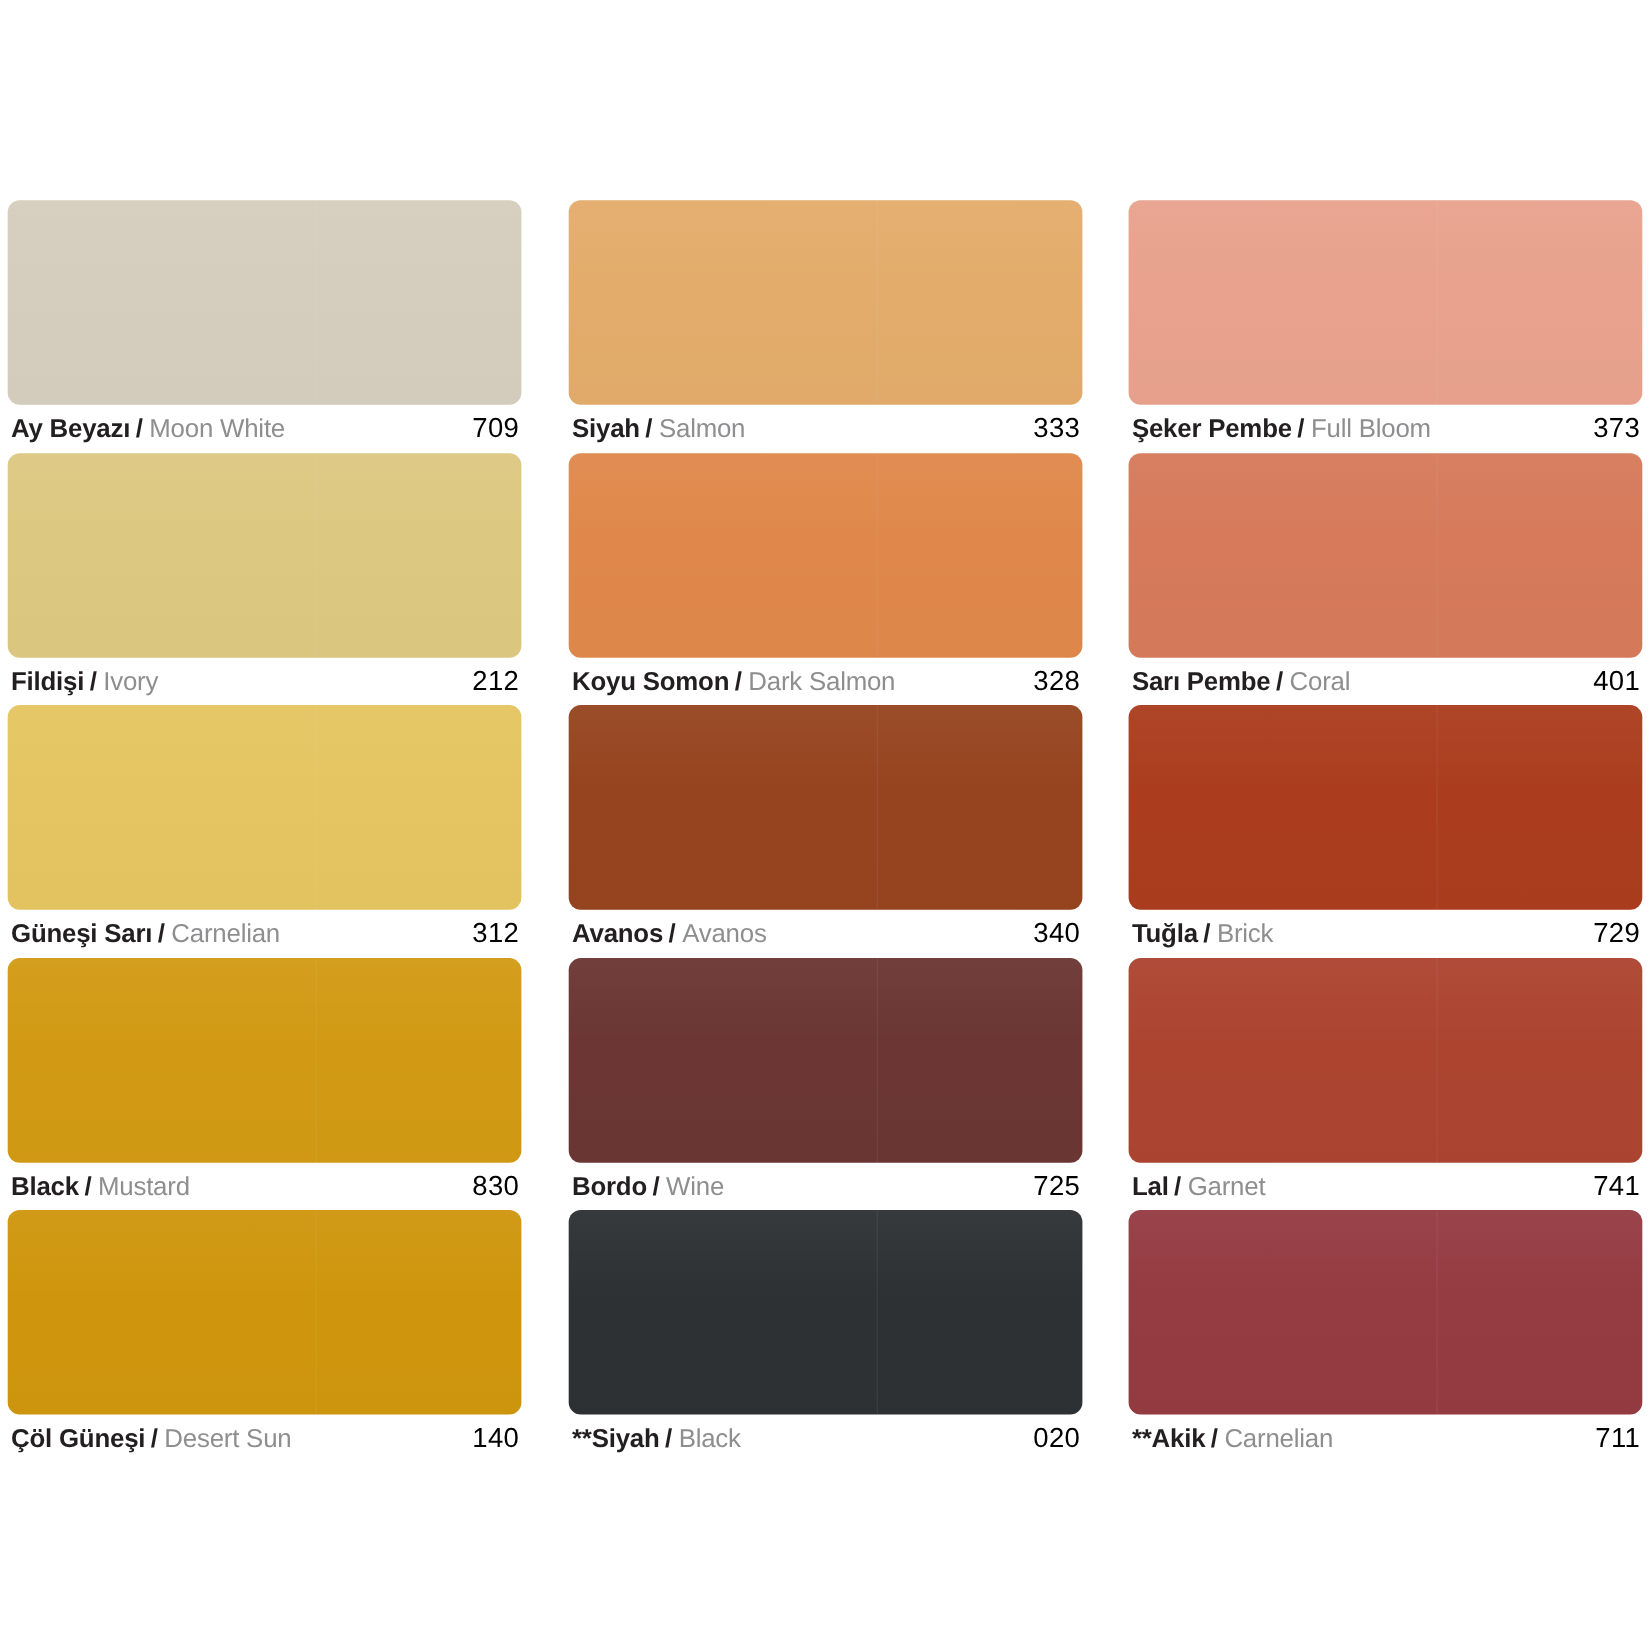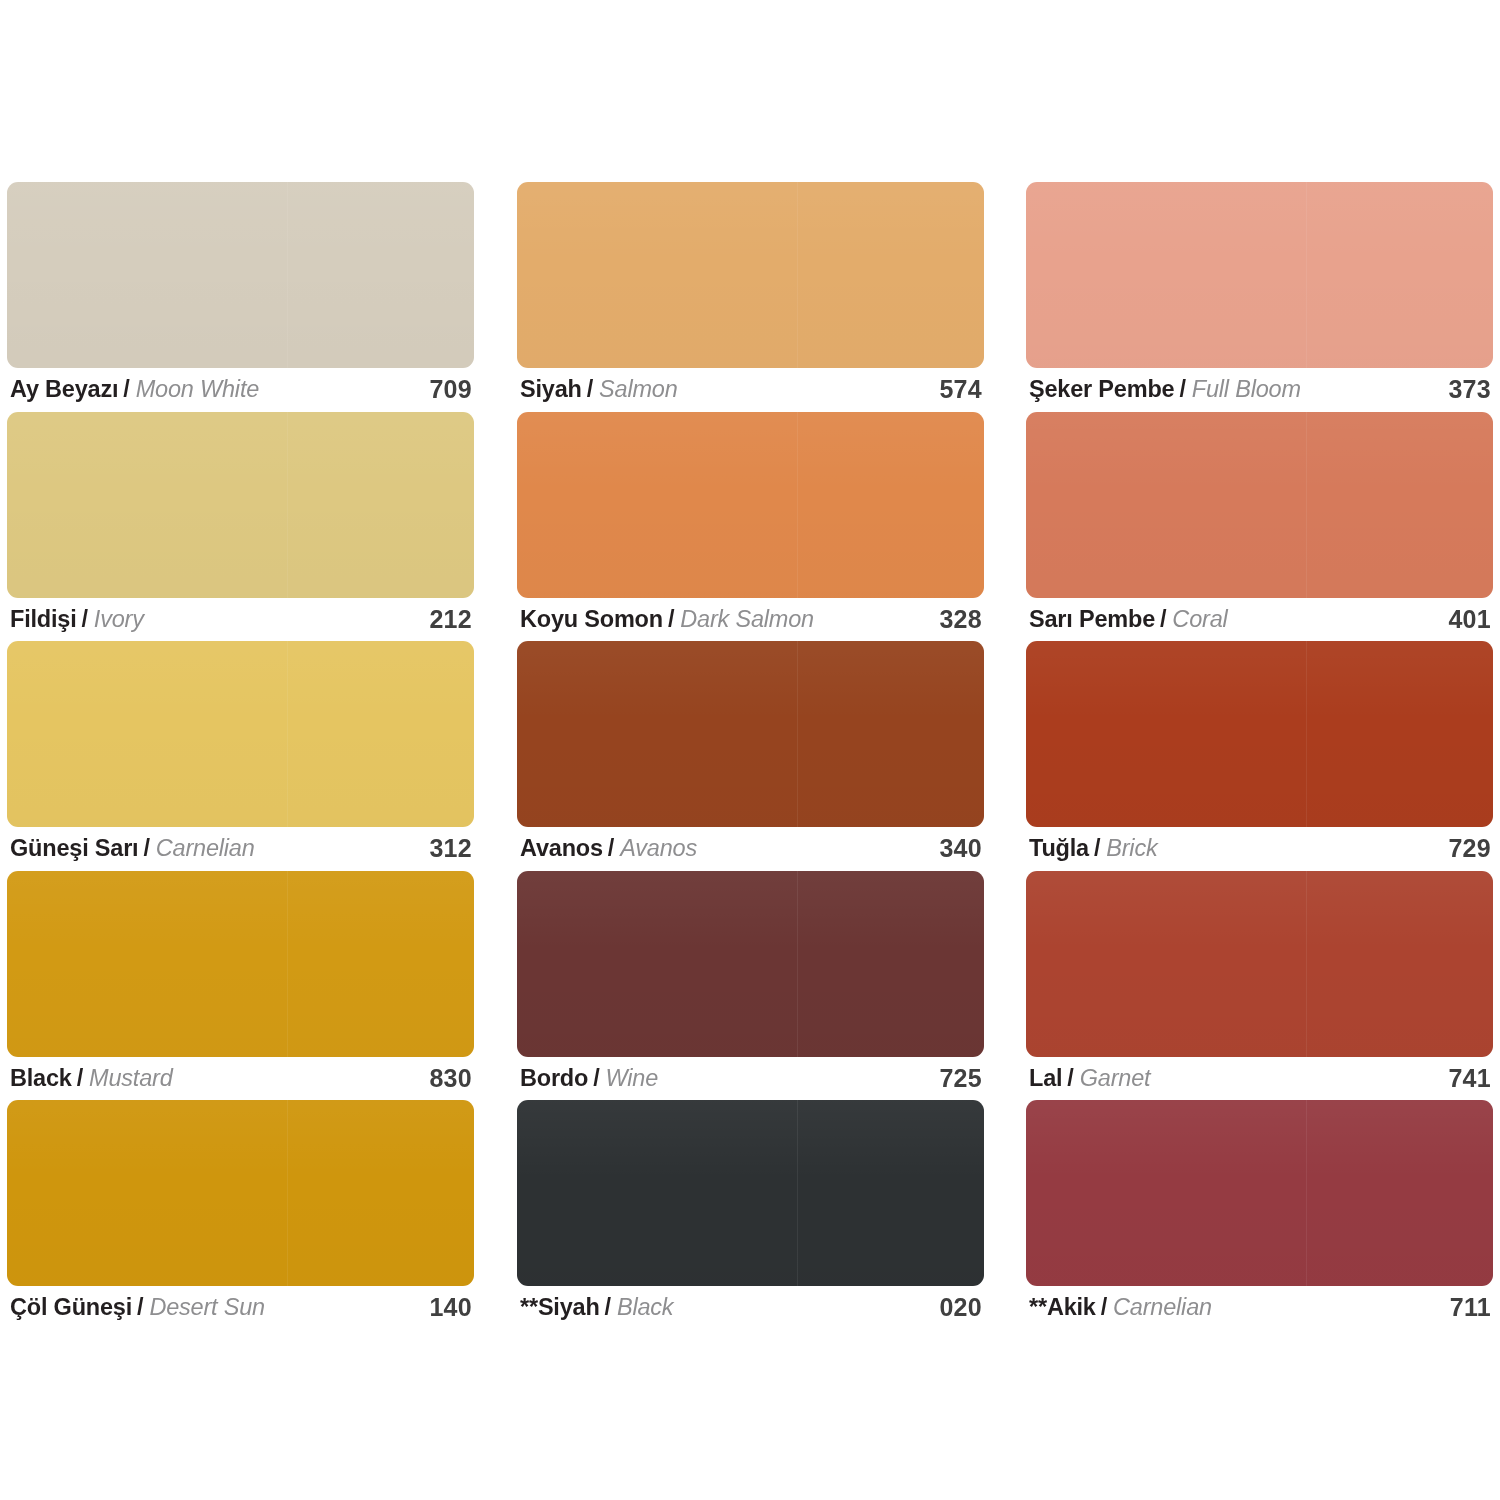--- a/index.html
+++ b/index.html
@@ -98,27 +98,26 @@
     font-size: 23.5px;
   }
   .slash {
     color: #231f20;
     font-weight: 700;
     margin: 0 6px 0 5px;
     font-size: 23.5px;
   }
   .name-en {
     color: #8e8e90;
-    font-style: italic;
     font-weight: 400;
     font-size: 23.5px;
   }
   .code {
-    color: #404040;
-    font-weight: 700;
+    color: #000000;
+    font-weight: 400;
     font-size: 25px;
     letter-spacing: 0.3px;
   }
 </style>
 </head>
 <body style="background: rgb(255, 255, 255);">
 
 <div id="sheet">
   <div class="palette-grid">
 
@@ -184,21 +183,21 @@
 
     <div class="swatch-column">
       <div class="swatch-cell">
         <div class="chip" style="background-color:#e3ac6b;"></div>
         <div class="caption">
           <span class="names">
             <span class="name-tr">Siyah</span>
             <span class="slash">/</span>
             <span class="name-en">Salmon</span>
           </span>
-          <span class="code">574</span>
+          <span class="code">333</span>
         </div>
       </div>
       <div class="swatch-cell">
         <div class="chip" style="background-color:#e0884b;"></div>
         <div class="caption">
           <span class="names">
             <span class="name-tr">Koyu Somon</span>
             <span class="slash">/</span>
             <span class="name-en">Dark Salmon</span>
           </span>

